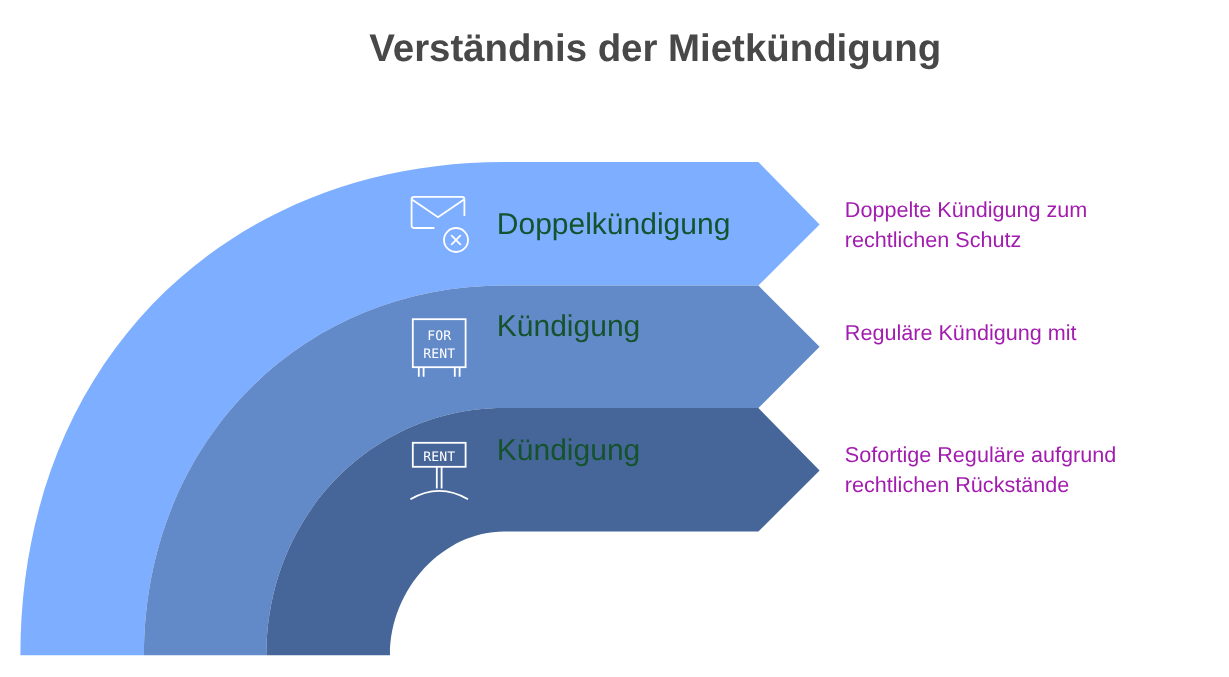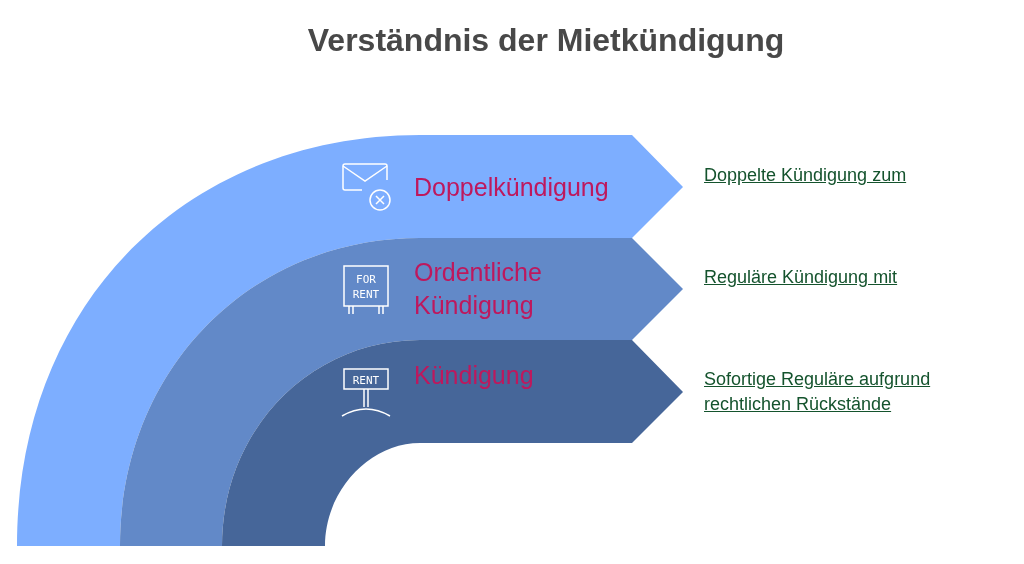--- a/index.html
+++ b/index.html
@@ -1,20 +1,20 @@
 <!DOCTYPE html>
 <html><head>
 <meta charset="utf-8">
 <style>
   html, body { margin:0; padding:0; background:#ffffff; }
   body { width:1024px; height:564px; position:relative; overflow:hidden; font-family:"Liberation Sans", sans-serif; }
   .title { position:absolute; left:0; top:22px; width:1024px; text-align:center; font-size:32px; font-weight:bold; color:#484848;padding-left:34px; }
   svg.diagram { position:absolute; left:0; top:0; }
-  .label { position:absolute; color:#be185d; font-size:25px; line-height:33px; }
-  .desc { position:absolute; left:704px; color:#14532d; font-size:18px; line-height:25px;text-decoration:underline; }
+  .label { position:absolute; color:#14532d; font-size:25px; line-height:33px; }
+  .desc { position:absolute; left:704px; color:#a21caf; font-size:18px; line-height:25px; }
   .icon { position:absolute; }
 </style>
 </head>
 <body>
 
 <div class="title">Verständnis der Mietkündigung</div>
 
 <svg class="diagram" width="1024" height="564" viewBox="0 0 1024 564">
 
   <path d="M17,546 C17,300 190,135 420,135 L632,135 L683,187 L632,238 L420,238 C250,238 120,370 120,546 Z" fill="#7daeff"></path>
@@ -34,37 +34,37 @@
 <div class="label" style="left:414px;top:171px">Doppelkündigung</div>
 
 <svg class="icon" style="left:342px;top:264px" width="48" height="52" viewBox="0 0 48 52">
   <rect x="2" y="2" width="44" height="40" fill="none" stroke="#fff" stroke-width="1.5"></rect>
   <text x="24" y="19" text-anchor="middle" fill="#fff" font-family="'DejaVu Sans Mono', monospace" font-size="11">FOR</text>
   <text x="24" y="34" text-anchor="middle" fill="#fff" font-family="'DejaVu Sans Mono', monospace" font-size="11">RENT</text>
   <path d="M7,42 L7,50 M11,42 L11,50 M37,42 L37,50 M41,42 L41,50" stroke="#fff" stroke-width="1.5"></path>
 </svg>
 
 <div class="label" style="left:414px;top:256px">
-  <div>Ordentliche</div>
   <div>Kündigung</div>
 </div>
 
 <svg class="icon" style="left:340px;top:366px" width="52" height="52" viewBox="0 0 52 52">
   <rect x="4" y="3" width="44" height="20" fill="none" stroke="#fff" stroke-width="1.5"></rect>
   <text x="26" y="18" text-anchor="middle" fill="#fff" font-family="'DejaVu Sans Mono', monospace" font-size="11">RENT</text>
   <path d="M24,23 L24,41 M28,23 L28,41" stroke="#fff" stroke-width="1.5"></path>
   <path d="M2,50 Q26,36 50,50" fill="none" stroke="#fff" stroke-width="1.5"></path>
 </svg>
 
 <div class="label" style="left:414px;top:359px">
   <div>Kündigung</div>
 </div>
 
 <div class="desc" style="top:163px">
   <div>Doppelte Kündigung zum</div>
+  <div>rechtlichen Schutz</div>
 </div>
 <div class="desc" style="top:265px">
   <div>Reguläre Kündigung mit</div>
 </div>
 <div class="desc" style="top:367px">
   <div>Sofortige Reguläre aufgrund</div>
   <div>rechtlichen Rückstände</div>
 </div>
 
 </body></html>

